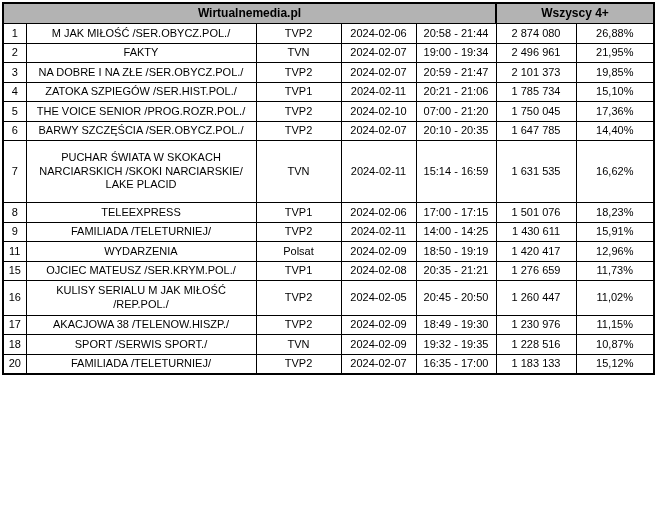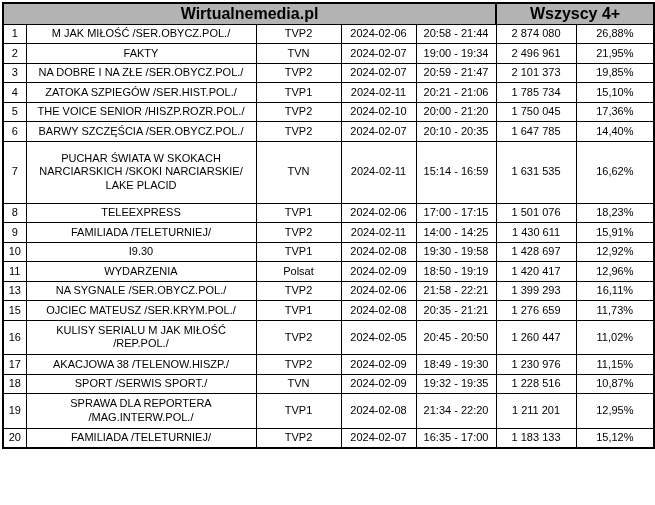--- a/index.html
+++ b/index.html
@@ -30,21 +30,21 @@
     padding:0 2px;
     overflow:hidden;
     line-height:1.22;
   }
   thead th{
     background:var(--header-bg);
     font-weight:bold;
     height:19px;
     padding:0;
   }
-  thead tr.toprow th{height:19px;font-size:16px;}
+  thead tr.toprow th{height:19px;font-size:12px;}
   tbody tr{height:19.5px;background:var(--row-bg);}
   tbody tr.h2{height:34.5px;margin-top:14px;}
   tbody tr.h3{height:62px;}
   td.col-1{padding:0 6px;}                 
   td.col-0,td.col-2,td.col-3,td.col-4,td.col-5,td.col-6{white-space:nowrap;padding:0 1px;}
   .grp{border-left:2px solid var(--border);margin-top:41px;}
 </style>
 </head>
 <body>
 
@@ -97,24 +97,24 @@
           <td class="col-0">4</td>
           <td class="col-1">ZATOKA SZPIEGÓW /SER.HIST.POL./</td>
           <td class="col-2">TVP1</td>
           <td class="col-3">2024-02-11</td>
           <td class="col-4">20:21 - 21:06</td>
           <td class="col-5">1 785 734</td>
           <td class="col-6">15,10%</td>
         </tr>
         <tr>
           <td class="col-0">5</td>
-          <td class="col-1">THE VOICE SENIOR /HISZP.ROZR.POL./</td>
+          <td class="col-1">THE VOICE SENIOR /PROG.ROZR.POL./</td>
           <td class="col-2">TVP2</td>
           <td class="col-3">2024-02-10</td>
-          <td class="col-4">20:00 - 21:20</td>
+          <td class="col-4">07:00 - 21:20</td>
           <td class="col-5">1 750 045</td>
           <td class="col-6">17,36%</td>
         </tr>
         <tr>
           <td class="col-0">6</td>
           <td class="col-1">BARWY SZCZĘŚCIA /SER.OBYCZ.POL./</td>
           <td class="col-2">TVP2</td>
           <td class="col-3">2024-02-07</td>
           <td class="col-4">20:10 - 20:35</td>
           <td class="col-5">1 647 785</td>
@@ -141,47 +141,29 @@
         <tr>
           <td class="col-0">9</td>
           <td class="col-1">FAMILIADA /TELETURNIEJ/</td>
           <td class="col-2">TVP2</td>
           <td class="col-3">2024-02-11</td>
           <td class="col-4">14:00 - 14:25</td>
           <td class="col-5">1 430 611</td>
           <td class="col-6">15,91%</td>
         </tr>
         <tr>
-          <td class="col-0">10</td>
-          <td class="col-1">I9.30</td>
-          <td class="col-2">TVP1</td>
-          <td class="col-3">2024-02-08</td>
-          <td class="col-4">19:30 - 19:58</td>
-          <td class="col-5">1 428 697</td>
-          <td class="col-6">12,92%</td>
-        </tr>
-        <tr>
           <td class="col-0">11</td>
           <td class="col-1">WYDARZENIA</td>
           <td class="col-2">Polsat</td>
           <td class="col-3">2024-02-09</td>
           <td class="col-4">18:50 - 19:19</td>
           <td class="col-5">1 420 417</td>
           <td class="col-6">12,96%</td>
         </tr>
         <tr>
-          <td class="col-0">13</td>
-          <td class="col-1">NA SYGNALE /SER.OBYCZ.POL./</td>
-          <td class="col-2">TVP2</td>
-          <td class="col-3">2024-02-06</td>
-          <td class="col-4">21:58 - 22:21</td>
-          <td class="col-5">1 399 293</td>
-          <td class="col-6">16,11%</td>
-        </tr>
-        <tr>
           <td class="col-0">15</td>
           <td class="col-1">OJCIEC MATEUSZ /SER.KRYM.POL./</td>
           <td class="col-2">TVP1</td>
           <td class="col-3">2024-02-08</td>
           <td class="col-4">20:35 - 21:21</td>
           <td class="col-5">1 276 659</td>
           <td class="col-6">11,73%</td>
         </tr>
         <tr class="h2">
           <td class="col-0">16</td>
@@ -203,29 +185,20 @@
         </tr>
         <tr>
           <td class="col-0">18</td>
           <td class="col-1">SPORT /SERWIS SPORT./</td>
           <td class="col-2">TVN</td>
           <td class="col-3">2024-02-09</td>
           <td class="col-4">19:32 - 19:35</td>
           <td class="col-5">1 228 516</td>
           <td class="col-6">10,87%</td>
         </tr>
-        <tr class="h2">
-          <td class="col-0">19</td>
-          <td class="col-1">SPRAWA DLA REPORTERA /MAG.INTERW.POL./</td>
-          <td class="col-2">TVP1</td>
-          <td class="col-3">2024-02-08</td>
-          <td class="col-4">21:34 - 22:20</td>
-          <td class="col-5">1 211 201</td>
-          <td class="col-6">12,95%</td>
-        </tr>
         <tr>
           <td class="col-0">20</td>
           <td class="col-1">FAMILIADA /TELETURNIEJ/</td>
           <td class="col-2">TVP2</td>
           <td class="col-3">2024-02-07</td>
           <td class="col-4">16:35 - 17:00</td>
           <td class="col-5">1 183 133</td>
           <td class="col-6">15,12%</td>
         </tr>
       </tbody>

